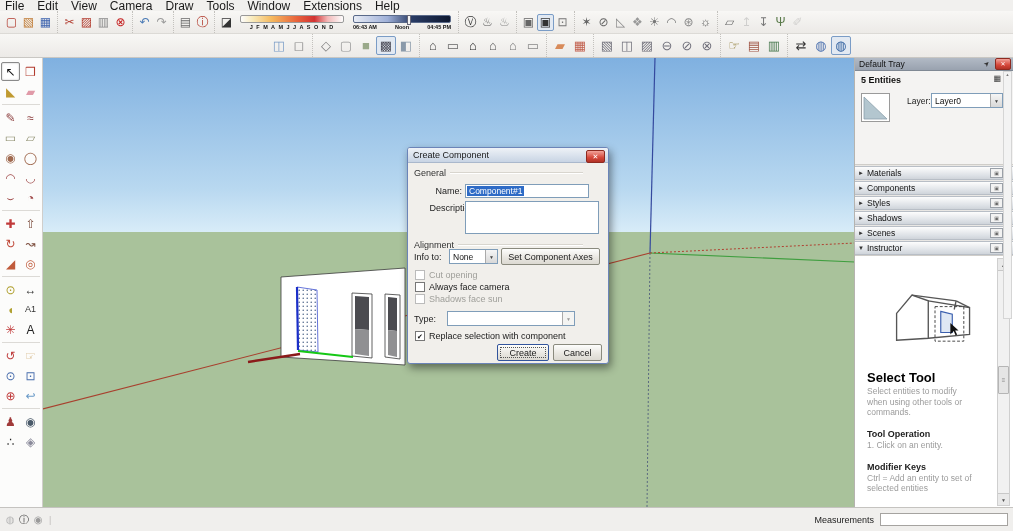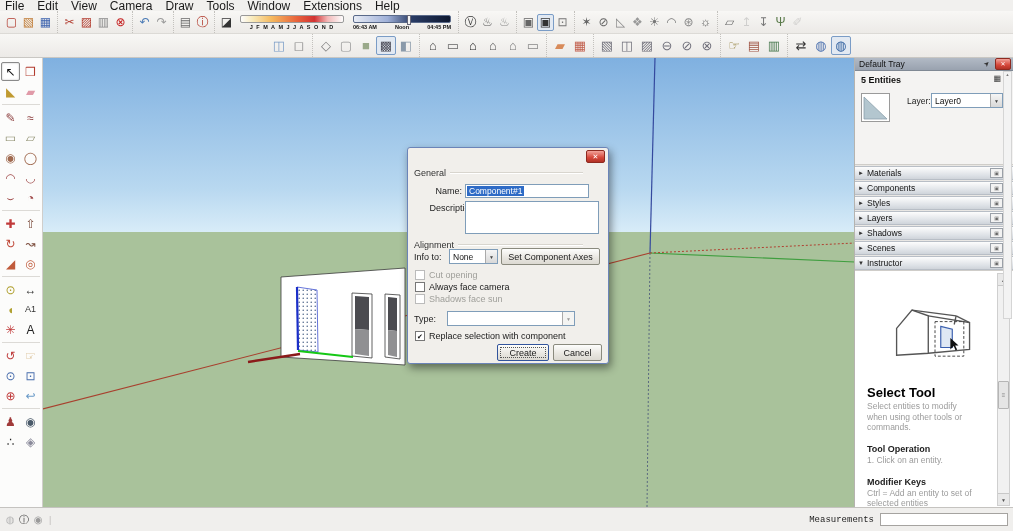--- a/index.html
+++ b/index.html
@@ -76,21 +76,21 @@
   .ins-h2{margin:11px 0 0 12px;font-size:9px;font-weight:bold;color:#222;}
   .scroll{position:absolute;right:3px;top:2px;bottom:2px;width:11px;background:#f1f1f1;border:1px solid #cfcfcf;display:flex;flex-direction:column;align-items:center;}
   .sbtn{width:11px;height:11px;background:#e9e9e9;border-bottom:1px solid #c8c8c8;font-size:5px;color:#555;display:flex;align-items:center;justify-content:center;}
   .sbtn.bottom{border-top:1px solid #c8c8c8;border-bottom:none;margin-top:auto;}
   .sthumb{margin-top:95px;width:9px;height:26px;background:#e5e5e5;border:1px solid #b5b5b5;border-radius:1px;font-size:6px;color:#888;display:flex;align-items:center;justify-content:center;}
   .trayscroll{position:absolute;right:1px;top:14px;width:7px;height:246px;background:#f3f3f3;border:1px solid #d5d5d5;font-size:4px;color:#777;text-align:center;z-index:7;}
   
   .statusbar{position:absolute;left:0;bottom:0;width:100%;height:23px;background:#f0efed;border-top:1px solid #c5c3c0;display:flex;align-items:center;font-size:9px;z-index:30;}
   .statusbar .icon{width:14px;height:14px;display:flex;align-items:center;justify-content:center;font-size:10px;}
   .ssep{color:#c0bebb;margin:0 4px;font-size:9px;}
-  .measure-label{margin-left:auto;color:#222;font-family:Liberation Mono, monospace;}
+  .measure-label{margin-left:auto;color:#222;}
   .measure-input{width:128px;height:13px;border:1px solid #a5a3a0;background:#fff;margin:0 5px 0 6px;font-size:9px;padding:0 2px;box-sizing:border-box;}
 </style>
 </head>
 <body>
 
 <div id="screen">
 
   <div class="menubar">
       <span class="menu-item">File</span>
       <span class="menu-item">Edit</span>
@@ -289,20 +289,23 @@
       <polygon points="313,272 327,273 327,299 313,297" fill="#909092"></polygon>
       <polygon points="343,237 358,238 358,302 343,300" fill="#ffffff" stroke="#3a3a3a" stroke-width="0.8"></polygon>
       <polygon points="346,240 355,241 355,274 346,273" fill="#4b4b50"></polygon>
       <polygon points="346,273 355,274 355,300 346,298" fill="#909092"></polygon>
       <line x1="256" y1="294" x2="311" y2="300" stroke="#15c815" stroke-width="1.8"></line>
       <line x1="206" y1="305" x2="258" y2="297" stroke="#8b1a1a" stroke-width="2.4"></line>
     </svg>
   </div>
 
   <div class="dialog">
+    <div class="dlg-title">
+      <span>Create Component</span>
+    </div>
     <div class="dlg-close">✕</div>
 
     <div class="grp" style="top:20px;">
       <span>General</span>
         <i></i>
     </div>
     <div class="dlg-label" style="left:0;top:38px;width:54px;">Name:</div>
     <div class="field" style="left:57px;top:36px;right:19px;height:12px;">
       <span class="selval">Component#1</span>
     </div>
@@ -376,25 +379,20 @@
       <span class="pc">▣</span>
     </div>
     <div class="panelbar">
       <span class="arr">►</span>
       <span class="pl">Components</span>
       <span class="pc">▣</span>
     </div>
     <div class="panelbar">
       <span class="arr">►</span>
       <span class="pl">Styles</span>
-      <span class="pc">▣</span>
-    </div>
-    <div class="panelbar">
-      <span class="arr">►</span>
-      <span class="pl">Layers</span>
       <span class="pc">▣</span>
     </div>
     <div class="panelbar">
       <span class="arr">►</span>
       <span class="pl">Shadows</span>
       <span class="pc">▣</span>
     </div>
     <div class="panelbar">
       <span class="arr">►</span>
       <span class="pl">Scenes</span>

